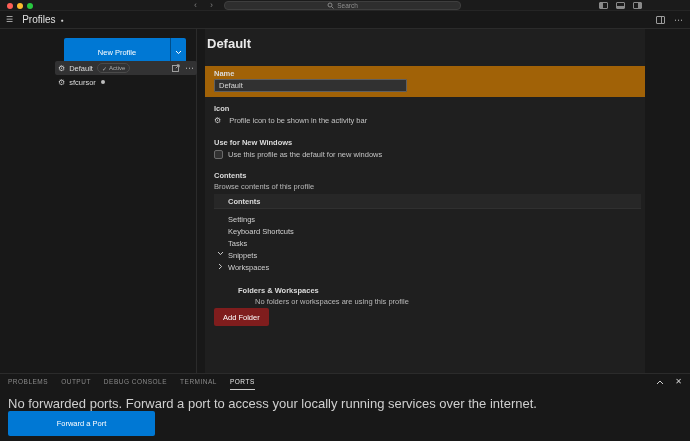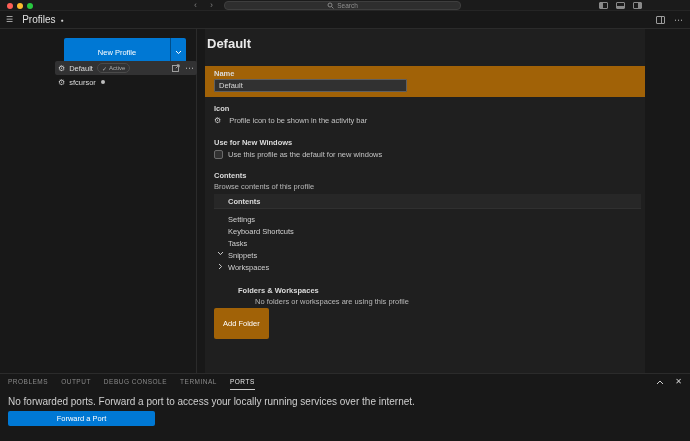--- a/index.html
+++ b/index.html
@@ -71,31 +71,31 @@
   .checkbox { width:9px; height:9px; background:#313131; border:1px solid #6b6b6b; border-radius:2px; display:inline-block; cursor:pointer; }
   .lbl-contents { top:142px; }
   .desc-contents { top:153px; }
   .table-header { position:absolute; left:9px; right:4px; top:165px; height:15px; background:#272727; display:flex; align-items:center; padding-left:14px; font-size:7.5px; font-weight:700; color:#dadada; border-bottom:1px solid #303030; }
   .tree { position:absolute; left:9px; right:4px; top:186px; }
   .tree-row { height:12px; display:flex; align-items:flex-start; cursor:pointer; }
   .chev { width:12px; display:flex; align-items:center; justify-content:center; }
   .tree-label { font-size:7.5px; color:#d0d0d0; padding-left:2px; }
   .lbl-folders { top:257px;padding-left:24px; }
   .desc-folders { top:268px;padding-left:41px; }
-  .add-folder { position:absolute; left:9px; top:279px; height:31px; padding:0 9px; background:#a16207; border:none; border-radius:2px; color:#ffffff; font-size:7.5px; font-family:inherit; cursor:pointer; }
+  .add-folder { position:absolute; left:9px; top:279px; height:18px; padding:0 9px; background:#7f1d1d; border:none; border-radius:2px; color:#ffffff; font-size:7.5px; font-family:inherit; cursor:pointer; }
 
   
   .panel { position:absolute; left:0; top:373px; width:690px; height:68px; background:#181818; border-top:1px solid #2b2b2b; }
   .panel-tabs { position:absolute; left:8px; top:0; height:16px; display:flex; gap:13px; }
   .panel-tab { height:16px; display:flex; align-items:center; font-size:6.5px; letter-spacing:0.5px; color:#8a8a8a; border-bottom:1px solid transparent; cursor:pointer; }
   .panel-tab.active { color:#e4e4e4; border-bottom-color:#cccccc; }
   .panel-actions { position:absolute; right:8px; top:3px; display:flex; align-items:center; gap:11px; color:#cfcfcf; }
   .panel-close { font-size:8px; line-height:10px; cursor:pointer; }
-  .panel-msg { position:absolute; left:8px; top:22px; font-size:10px; color:#cfcfcf; }
-  .fwd-port { position:absolute; left:8px; top:37px; width:147px; height:15px; background:#0078d4; border:none; border-radius:2px; color:#ffffff; font-size:7.5px; font-family:inherit; cursor:pointer; }
+  .panel-msg { position:absolute; left:8px; top:22px; font-size:13px; color:#cfcfcf; }
+  .fwd-port { position:absolute; left:8px; top:37px; width:147px; height:25px; background:#0078d4; border:none; border-radius:2px; color:#ffffff; font-size:7.5px; font-family:inherit; cursor:pointer; }
 
   svg { display:block; }
 </style>
 </head>
 <body>
 
 <div class="window">
 
   <div class="titlebar">
     <div class="traffic">

